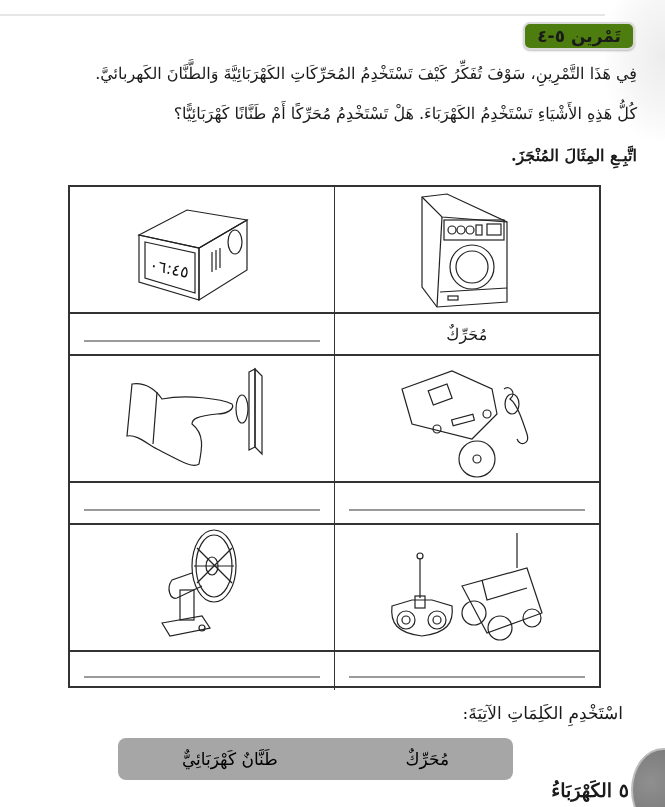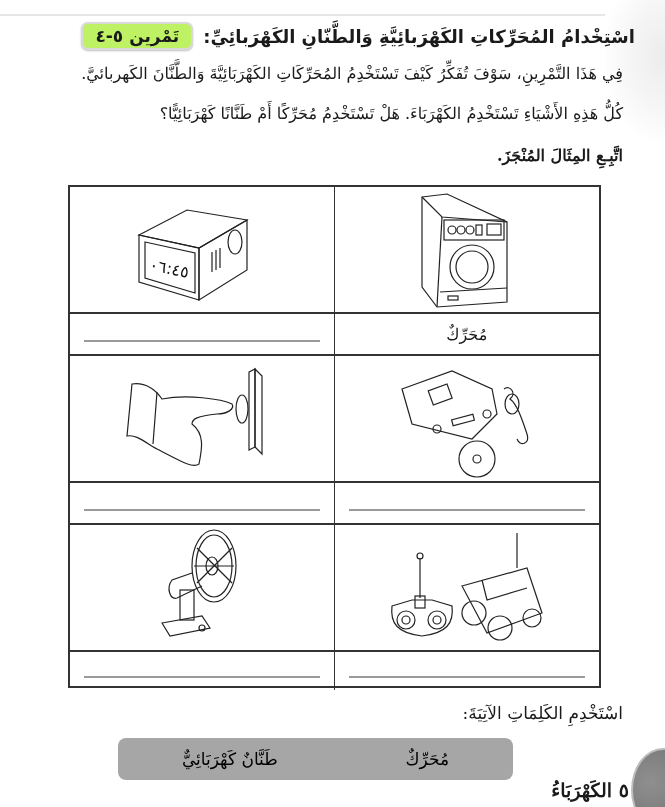--- a/index.html
+++ b/index.html
@@ -1,22 +1,22 @@
 <!DOCTYPE html>
 <html><head>
 <meta charset="utf-8">
 <style>
   html, body { margin:0; padding:0; background:#ffffff; }
   body { width:665px; height:807px; position:relative; overflow:hidden; font-family:"DejaVu Sans", sans-serif; color:#1a1a1a; }
   .topline { position:absolute; left:0; top:14px; width:640px; height:2px; background:#e6e6e6; }
   .rightfade { position:absolute; right:0; top:0; width:60px; height:140px; background:radial-gradient(ellipse at 100% 40%, #ececec 0%, #f6f6f6 45%, #ffffff 75%); }
   .header { position:absolute; right:30px; top:22px; display:flex; flex-direction:row-reverse; align-items:center; gap:10px; direction:rtl; }
-  .ex-badge { background:#bef264; border:2px solid #d9d9d9; border-radius:7px; padding:2px 12px; font-size:17px; font-weight:bold; color:#1a1a1a; box-shadow:0 1px 2px rgba(0,0,0,0.25); white-space:nowrap; }
+  .ex-badge { background:#4d7c0f; border:2px solid #d9d9d9; border-radius:7px; padding:2px 12px; font-size:17px; font-weight:bold; color:#1a1a1a; box-shadow:0 1px 2px rgba(0,0,0,0.25); white-space:nowrap; }
   .header-title { font-size:18px; font-weight:bold; white-space:nowrap; }
-  .para { position:absolute; right:42px; direction:rtl; font-family:"DejaVu Serif", serif; font-size:16px; white-space:nowrap; color:#1a1a1a; }
+  .para { position:absolute; right:28px; direction:rtl; font-family:"DejaVu Serif", serif; font-size:16px; white-space:nowrap; color:#1a1a1a; }
   .grid { position:absolute; left:68px; top:185px; width:533px; height:503px; border:2px solid #333; box-sizing:border-box; display:grid; grid-template-columns:1fr 1fr; grid-template-rows:127px 42px 127px 42px 127px 38px; }
   .cell { border-right:1px solid #333; border-bottom:2px solid #333; display:flex; align-items:center; justify-content:center; position:relative; box-sizing:border-box; }
   .cell.right { border-right:none; }
   .cell.last { border-bottom:none; }
   .answer-line { position:absolute; left:14px; right:14px; bottom:12px; height:2px; background:#9a9a9a; }
   .answer-text { font-family:"DejaVu Serif", serif; font-size:16px; direction:rtl; }
   .use-words { position:absolute; right:42px; top:703px; direction:rtl; font-family:"DejaVu Serif", serif; font-size:17px; }
   .wordbank { position:absolute; left:118px; top:738px; width:395px; height:42px; background:#a6a6a6; border-radius:8px; display:flex; align-items:center; justify-content:space-around; direction:rtl; }
   .wordbank span { color:#000000; font-family:"DejaVu Serif", serif; font-size:17px; }
   .side-tab { position:absolute; right:-30px; top:748px; width:60px; height:80px; border-radius:50%; background:radial-gradient(circle at 30% 40%, #8f8f8f, #6e6e6e); border:2px solid #bdbdbd; }
@@ -24,21 +24,20 @@
   svg { overflow:visible; }
 </style>
 </head>
 <body>
 
 <div class="topline"></div>
 <div class="rightfade"></div>
 
 <div class="header">
   <span class="ex-badge">تَمْرين ٥-٤</span>
-  <span class="header-title">اسْتِخْدامُ المُحَرِّكاتِ الكَهْرَبائِيَّةِ وَالطَّنّانِ الكَهْرَبائِيِّ:</span>
 </div>
 
 <div class="para" style="top:64px;">فِي هَذَا التَّمْرِينِ، سَوْفَ تُفَكِّرُ كَيْفَ تَسْتَخْدِمُ المُحَرِّكَاتِ الكَهْرَبَائِيَّةَ وَالطَّنَّانَ الكَهربائيَّ.</div>
 <div class="para" style="top:104px;text-align:right;">كُلُّ هَذِهِ الأَشْيَاءِ تَسْتَخْدِمُ الكَهْرَبَاءَ. هَلْ تَسْتَخْدِمُ مُحَرِّكًا أَمْ طَنَّانًا كَهْرَبَائِيًّا؟</div>
 <div class="para" style="top:146px;font-weight:bold;">اتَّبِـعِ المِثَالَ المُنْجَزَ.</div>
 
 <div class="grid">
 
   <div class="cell">
     <svg width="150" height="100" viewBox="0 0 150 100">

